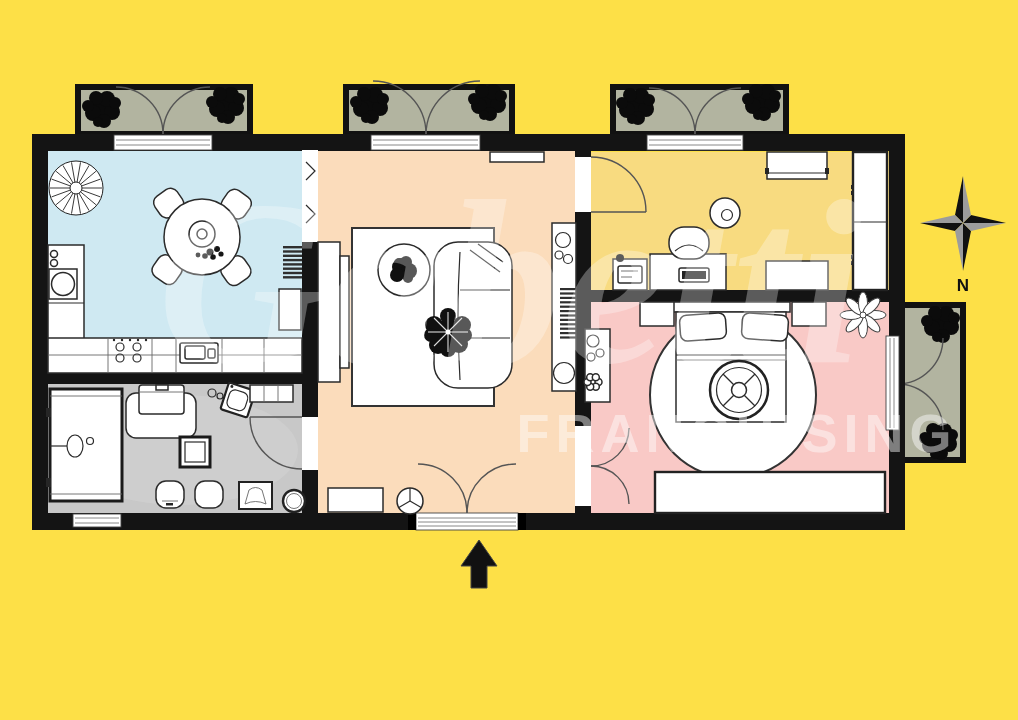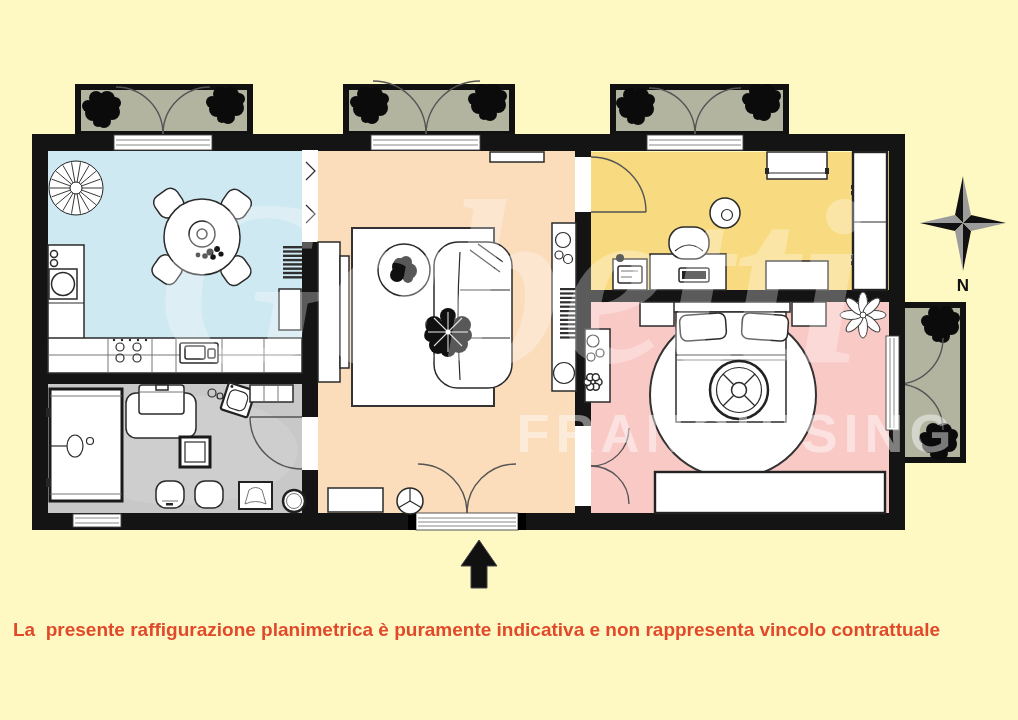--- a/index.html
+++ b/index.html
@@ -1,16 +1,16 @@
 <!DOCTYPE html>
 <html><head>
 <meta charset="utf-8">
 <style>
   html,body{margin:0;padding:0;background:#fff;}
-  .stage{position:relative;width:1018px;height:720px;background:#fef9c3;overflow:hidden;
+  .stage{position:relative;width:1018px;height:720px;background:#fde047;overflow:hidden;
          font-family:"Liberation Sans", sans-serif;}
   .plan-svg{position:absolute;left:0;top:0;}
   
   .fw  {fill:#ffffff;stroke:#2b2b2b;stroke-width:1.5;}
   .fw2 {fill:#ffffff;stroke:#222222;stroke-width:2.4;}
   .ln  {fill:none;stroke:#2b2b2b;stroke-width:1.2;}
   .lnt {fill:none;stroke:#666666;stroke-width:0.9;}
   .arc {fill:none;stroke:#555555;stroke-width:1.4;}
   .rug {fill:#ffffff;stroke:#333333;stroke-width:2;}
   .win {fill:#ffffff;stroke:#444444;stroke-width:0.9;}
@@ -463,14 +463,13 @@
       <polygon points="1006,223 971,231 963,223"></polygon>
       <polygon points="963,271 955,231 963,223"></polygon>
       <polygon points="920,223 955,215 963,223"></polygon>
     </g>
     <text x="963" y="291" text-anchor="middle" class="compass-n">N</text>
   </g>
 
   <polygon points="479,540 497,566 487,566 487,588 471,588 471,566 461,566" stroke="#444" stroke-width="1" fill="#111111"></polygon>
 </svg>
 
-  <div class="disclaimer" style="color: rgb(226, 73, 42);">La  presente raffigurazione planimetrica è puramente indicativa e non rappresenta vincolo contrattuale</div>
 </div>
 
 </body></html>

